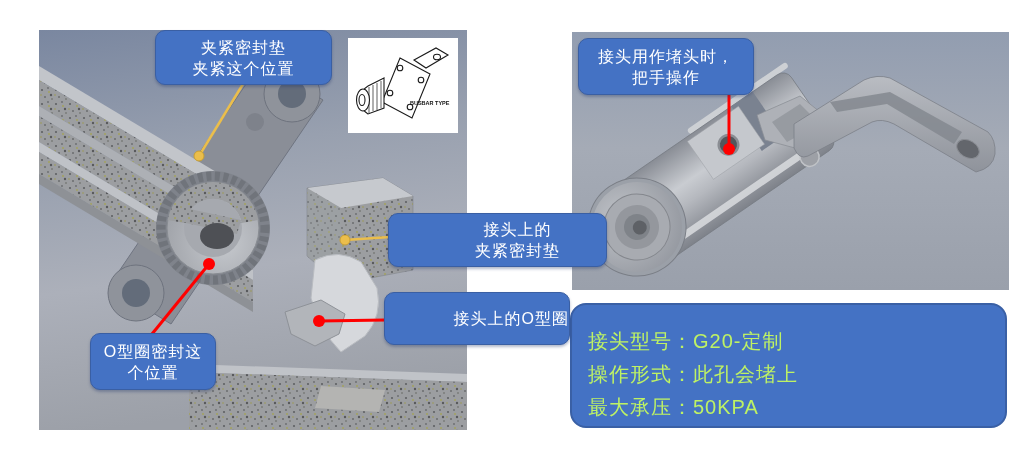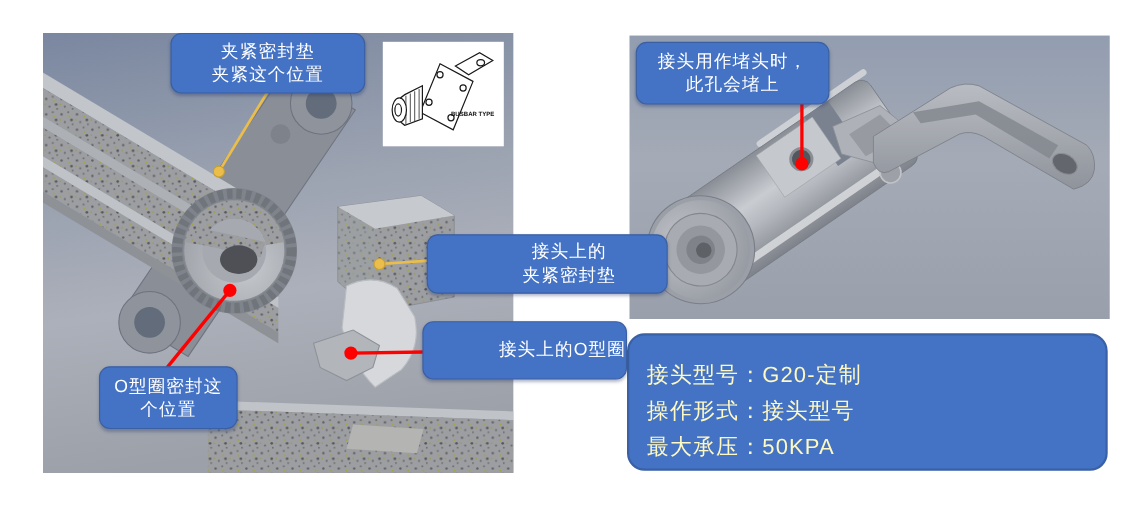--- a/index.html
+++ b/index.html
@@ -28,21 +28,21 @@
   #leader-overlay{position:absolute;left:0;top:0;z-index:5;pointer-events:none;}
 
   #inset-box{
     position:absolute;left:348px;top:38px;width:110px;height:95px;
     background:#ffffff;z-index:6;
   }
 
   #info-box{
     position:absolute;left:570px;top:303px;width:437px;height:125px;z-index:2;
     background:#4472C4;border:2px solid #3A60A5;border-radius:16px;
-    color:#fef9c3;box-sizing:border-box;padding:20px 0 0 16px;
+    color:#bef264;box-sizing:border-box;padding:20px 0 0 16px;
     font-size:20px;line-height:33px;letter-spacing:1px;
   }
 </style>
 </head>
 <body>
 
 <div class="page">
 
   <div class="panel" id="left-panel">
     <svg width="428" height="400" viewBox="0 0 428 400">
@@ -212,36 +212,36 @@
     </svg>
   </div>
 
   <div class="callout" id="label-clamp-position">
     <span>夹紧密封垫</span>
     <span>夹紧这个位置</span>
   </div>
 
   <div class="callout" id="label-plug-hole">
     <span>接头用作堵头时，</span>
-    <span>此孔会堵上</span>
+    <span>把手操作</span>
   </div>
 
   <div class="callout" id="label-joint-gasket">
     <span>接头上的</span>
     <span>夹紧密封垫</span>
   </div>
 
   <div class="callout" id="label-joint-oring">
     <span>接头上的O型圈</span>
   </div>
 
   <div class="callout" id="label-oring-position">
     <span>O型圈密封这</span>
     <span>个位置</span>
   </div>
 
   <div id="info-box">
     <div>接头型号：G20-定制</div>
-    <div>操作形式：接头型号</div>
+    <div>操作形式：此孔会堵上</div>
     <div>最大承压：50KPA</div>
   </div>
 
 </div>
 
 </body></html>

